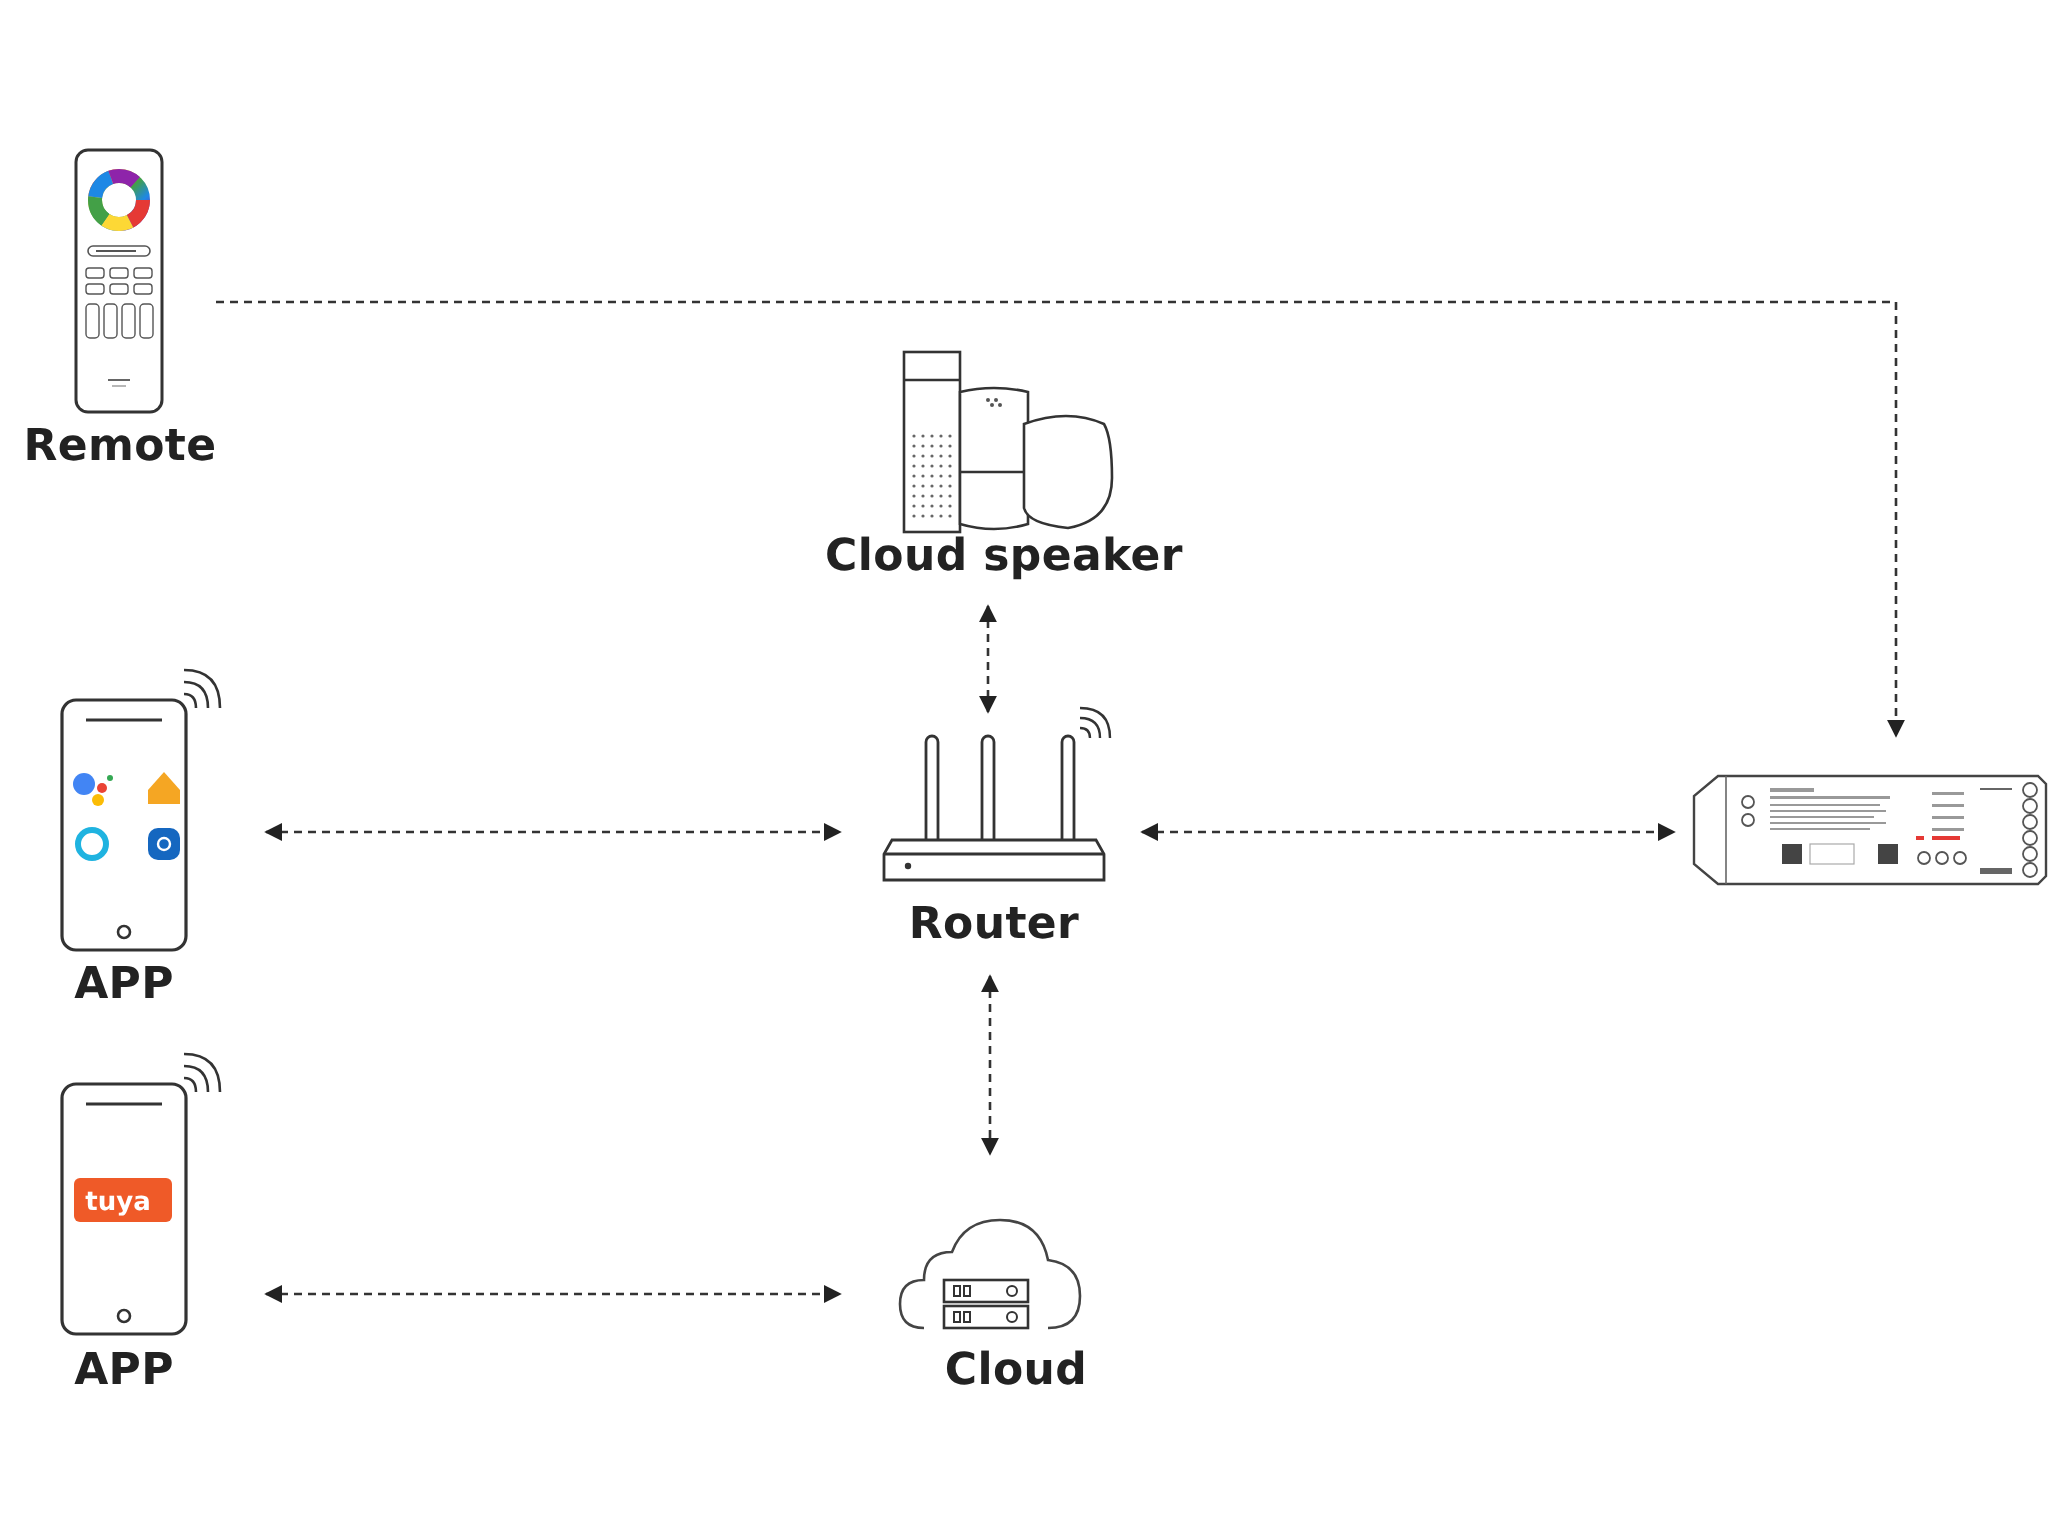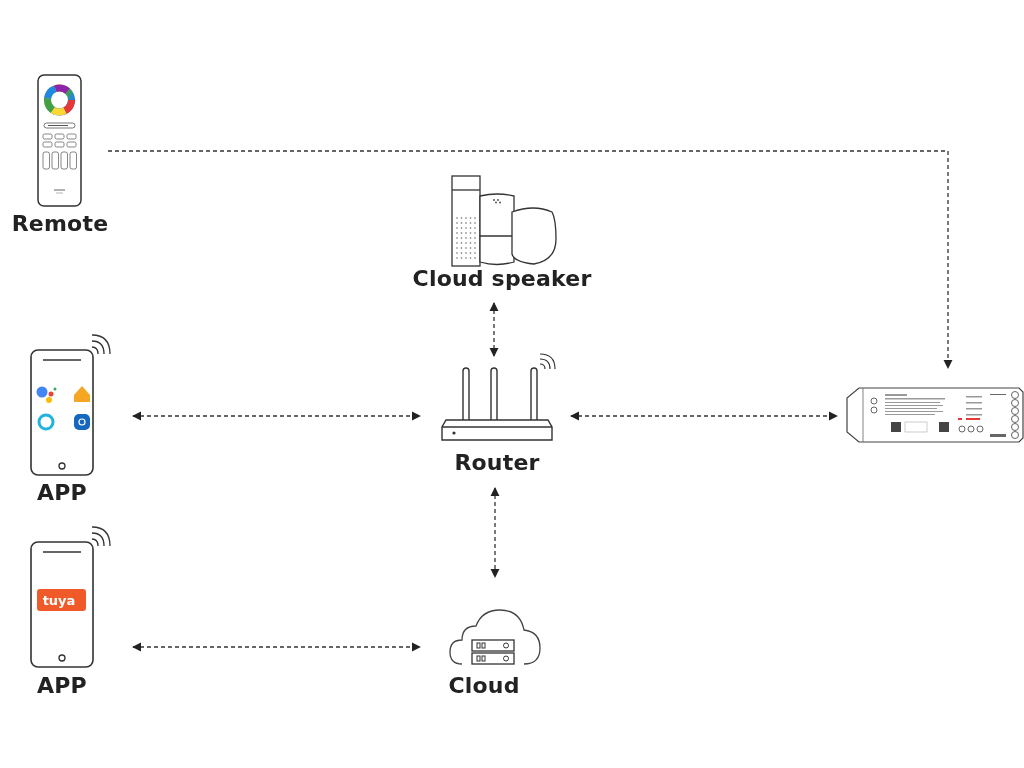--- a/index.html
+++ b/index.html
@@ -188,21 +188,21 @@
   </g>
   <g fill="none" stroke="#333" stroke-width="1">
     <rect x="29" y="39" width="3" height="5"></rect>
       <rect x="34" y="39" width="3" height="5"></rect>
     <rect x="29" y="52" width="3" height="5"></rect>
       <rect x="34" y="52" width="3" height="5"></rect>
     <circle cx="58" cy="41.5" r="2.5"></circle>
       <circle cx="58" cy="54.5" r="2.5"></circle>
   </g>
 </svg>
-<div class="label" style="left:484px;top:673px">Cloud</div>
+<div class="label" style="left:508px;top:673px">Cloud</div>
 
 <svg class="node" style="left:845px;top:386px" width="179" height="58" viewBox="0 0 179 58">
   <path d="M14,2 L174,2 L178,6 L178,52 L174,56 L14,56 L2,46 L2,12 Z" fill="#fff" stroke="#444" stroke-width="1.2"></path>
   <line x1="18" y1="2" x2="18" y2="56" stroke="#666" stroke-width="0.8"></line>
   <circle cx="29" cy="15" r="3" fill="none" stroke="#555" stroke-width="0.9"></circle>
   <circle cx="29" cy="24" r="3" fill="none" stroke="#555" stroke-width="0.9"></circle>
   <g fill="#999">
     <rect x="40" y="8" width="22" height="2"></rect>
       <rect x="40" y="12" width="60" height="1.5"></rect>
     <rect x="40" y="16" width="55" height="1"></rect>

